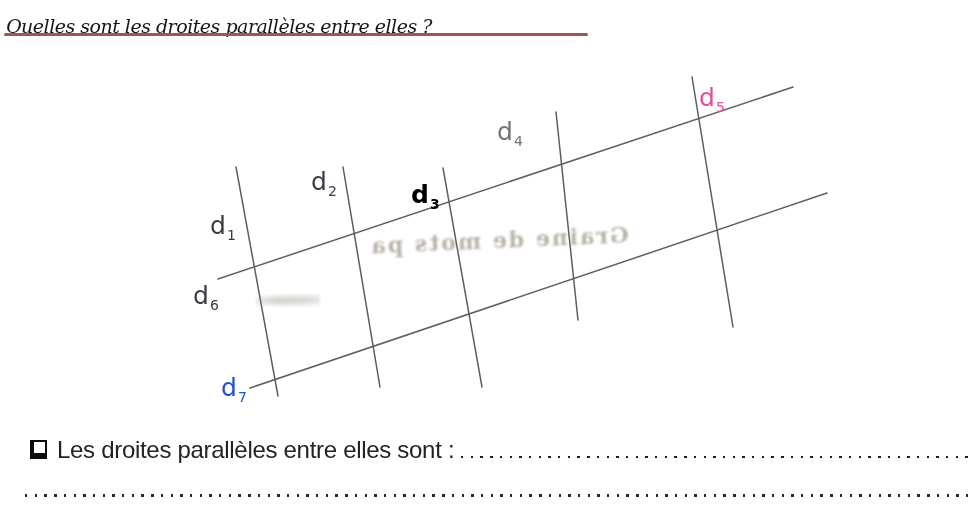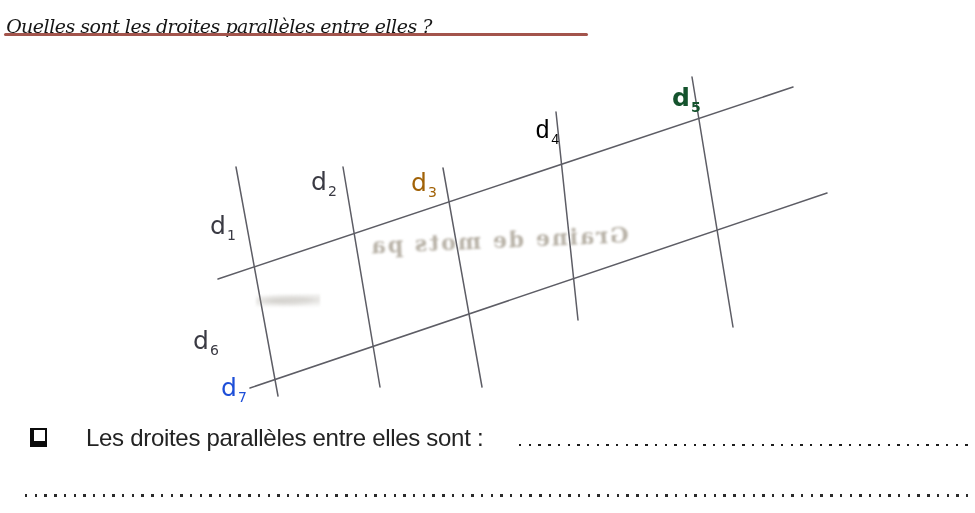--- a/index.html
+++ b/index.html
@@ -39,22 +39,22 @@
   .smudge{
     position:absolute;left:256px;top:294px;width:64px;height:14px;
     background:
       radial-gradient(ellipse at 30% 50%, rgba(150,145,135,.35), rgba(150,145,135,0) 70%),
       radial-gradient(ellipse at 78% 40%, rgba(150,145,135,.30), rgba(150,145,135,0) 70%);
     filter:blur(1px);pointer-events:none;
   }
 
   
   .answer-row{
-    position:absolute;left:30px;right:3px;top:424px;height:27px;
-    display:flex;align-items:center;gap:29px;
+    position:absolute;left:30px;right:3px;top:436px;height:27px;
+    display:flex;align-items:center;
   }
   .cbx{
     width:11px;height:11px;background:#fff;flex:none;
     border-style:solid;border-color:#0b0b0b;border-width:2px 2px 6px 4px;
     margin-right:10px;
   }
   .q-label{
     font-size:24px;letter-spacing:-0.3px;color:#232323;white-space:nowrap;
   }
   .leader{
@@ -79,24 +79,24 @@
       <line x1="343" y1="167" x2="380" y2="387" stroke="#5d5d65" stroke-width="1.5" stroke-linecap="round"></line>
       <line x1="443" y1="168" x2="482" y2="387" stroke="#5d5d65" stroke-width="1.5" stroke-linecap="round"></line>
       <line x1="556" y1="112" x2="578" y2="320" stroke="#5d5d65" stroke-width="1.5" stroke-linecap="round"></line>
       <line x1="692" y1="77" x2="733" y2="327" stroke="#5d5d65" stroke-width="1.5" stroke-linecap="round"></line>
       <line x1="218" y1="279" x2="793" y2="87" stroke="#5d5d65" stroke-width="1.5" stroke-linecap="round"></line>
       <line x1="250" y1="388" x2="827" y2="193" stroke="#5d5d65" stroke-width="1.5" stroke-linecap="round"></line>
     </svg>
   <div>
       <div class="line-label" style="left: 210px; top: 184px; color: rgb(58, 58, 67); margin-top: 29px;"><span>d</span><sub>1</sub></div>
       <div class="line-label" style="left: 311px; top: 169px; color: rgb(58, 58, 67); text-align: center;"><span>d</span><sub>2</sub></div>
-      <div class="line-label" style="left: 411px; top: 170px; color: #a16207;"><span>d</span><sub>3</sub></div>
-      <div class="line-label" style="left: 535px; top: 119px; color: #000000; font-family: Liberation Mono, monospace;"><span>d</span><sub>4</sub></div>
-      <div class="line-label" style="left: 672px; top: 85px; color: #14532d; font-weight: bold;"><span>d</span><sub>5</sub></div>
-      <div class="line-label" style="left: 193px; top: 283px; color: rgb(58, 58, 67); margin-top: 45px;"><span>d</span><sub>6</sub></div>
+      <div class="line-label" style="left: 411px; top: 182px; color: #000000; font-weight: bold;"><span>d</span><sub>3</sub></div>
+      <div class="line-label" style="left: 497px; top: 119px; color: #737373;"><span>d</span><sub>4</sub></div>
+      <div class="line-label" style="left: 699px; top: 85px; color: #ec4899;"><span>d</span><sub>5</sub></div>
+      <div class="line-label" style="left: 193px; top: 283px; color: rgb(58, 58, 67);"><span>d</span><sub>6</sub></div>
       <div class="line-label" style="left: 221px; top: 375px; color: #1d4ed8;"><span>d</span><sub>7</sub></div>
     </div>
 
   <div class="bleed-text">Graine de mots pa</div>
   <div class="smudge"></div>
 
   <div class="answer-row">
     <span class="cbx"></span>
     <span class="q-label">Les droites parallèles entre elles sont :</span>
     <span class="leader"></span>

